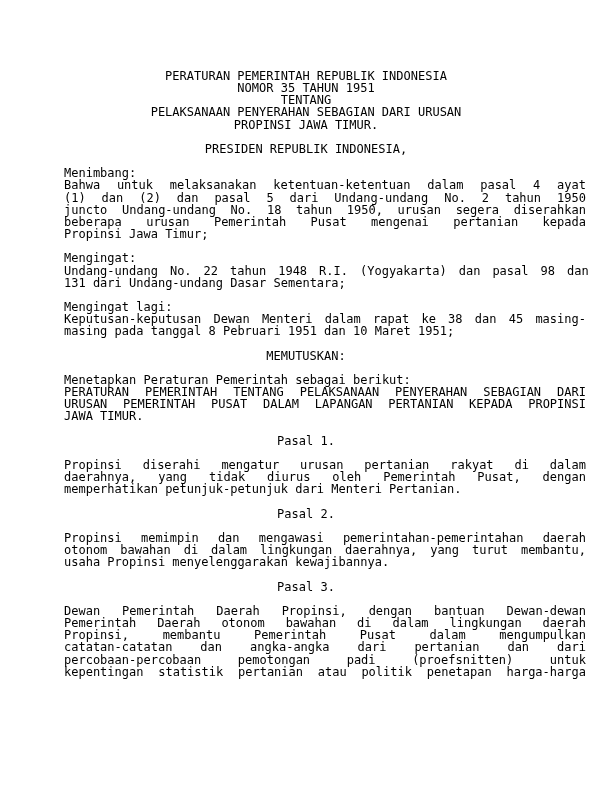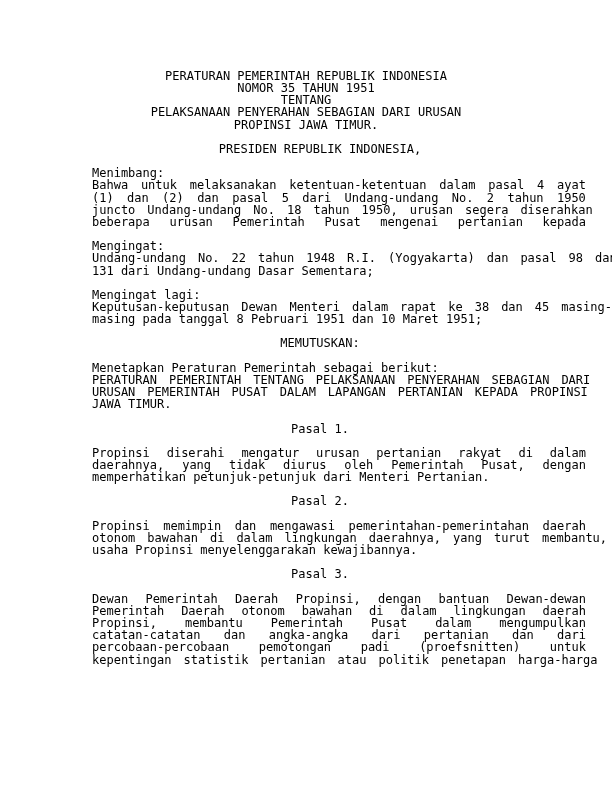--- a/index.html
+++ b/index.html
@@ -20,21 +20,20 @@
     color: #000000;
     font-family: "DejaVu Sans Mono", "Liberation Mono", monospace;
     font-size: 12px;
     font-weight: normal;
   }
   .doc-content {
     padding: 70px 26px 0 64px; 
   }
   .doc-block + .doc-block {
     margin-top: 12.17px; 
-    padding-left: 28px;
   }
   .doc-line {
     height: 12.17px;
     line-height: 12.17px;
     white-space: pre;
   }
   
   .doc-line.justify {
     display: flex;
     justify-content: space-between;
@@ -105,20 +104,21 @@
         </div>
         <div class="doc-line justify">
           <span>beberapa</span>
           <span>urusan</span>
           <span>Pemerintah</span>
           <span>Pusat</span>
           <span>mengenai</span>
           <span>pertanian</span>
           <span>kepada</span>
         </div>
+        <div class="doc-line">Propinsi Jawa Timur;</div>
       </div>
       <div class="doc-block left">
         <div class="doc-line">Mengingat:</div>
         <div class="doc-line justify">
           <span>Undang-undang</span>
           <span>No.</span>
           <span>22</span>
           <span>tahun</span>
           <span>1948</span>
           <span>R.I.</span>

